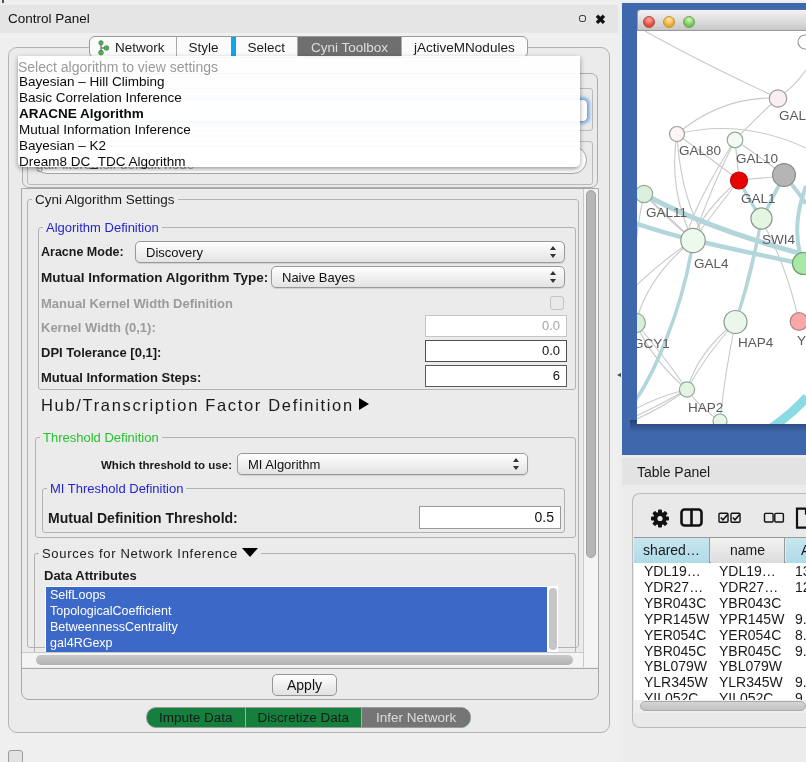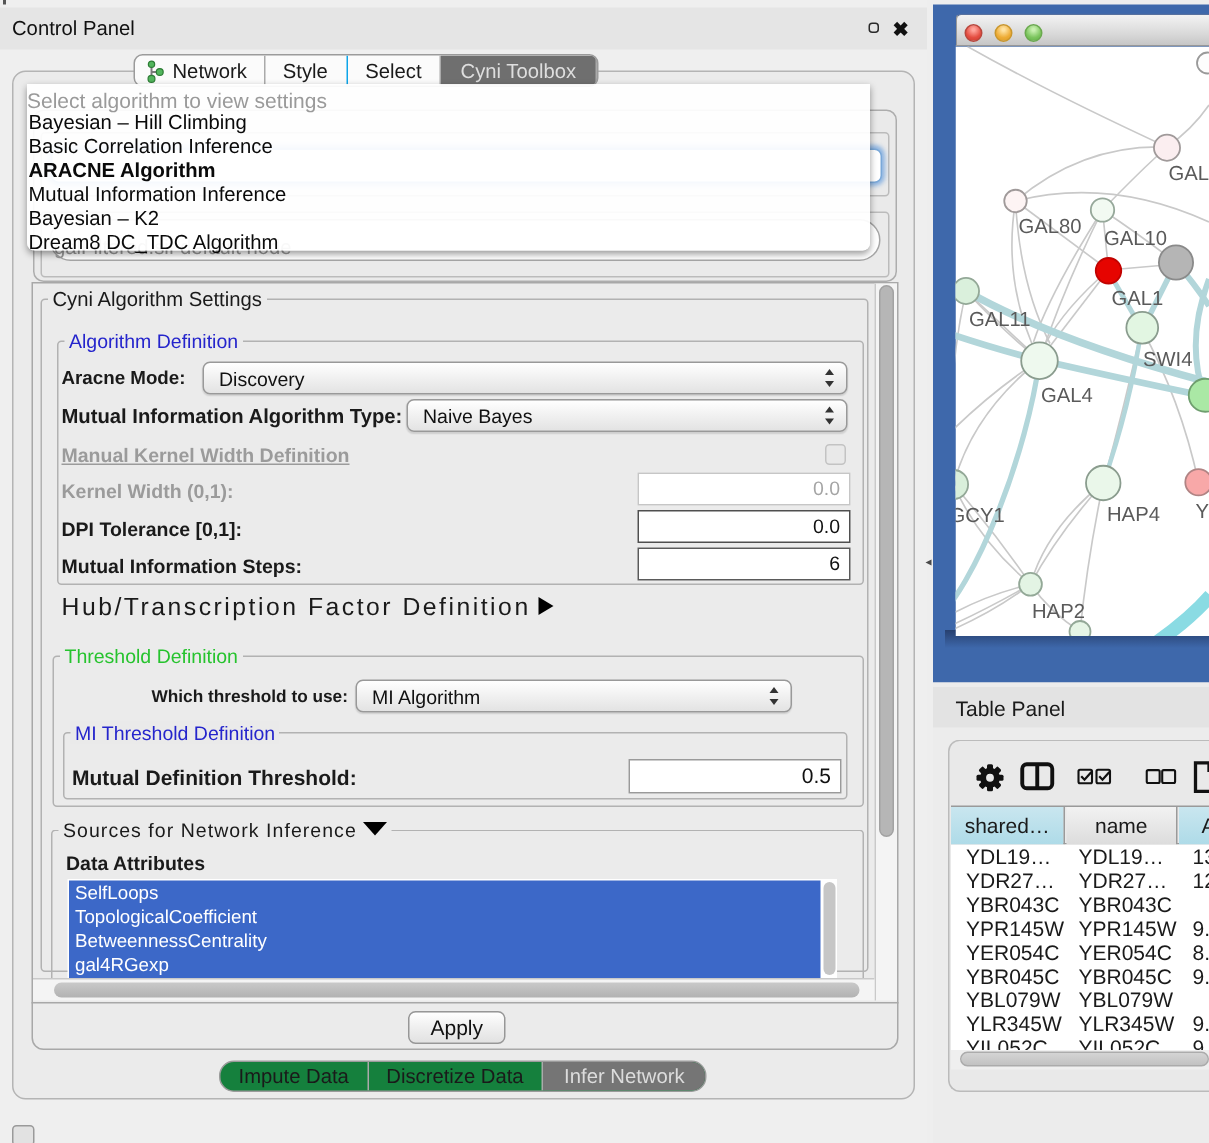--- a/index.html
+++ b/index.html
@@ -39,23 +39,24 @@
 <div class="abs" style="left:36px;top:157px;font-size:13.5px;color:#9a9a9a;white-space:nowrap;">galFiltered.sif default node</div>
 
 <div class="abs" style="left:89px;top:36px;height:22px;display:flex;border:1px solid #9b9b9b;border-radius:6px;overflow:hidden;background:#fbfbfb;font-size:13.5px;line-height:21px;color:#1a1a1a;">
   <div style="padding:0 11px 0 25px;position:relative;border-right:1px solid #aaa;">
     <svg width="14" height="16" style="position:absolute;left:7px;top:3px;" viewBox="0 0 14 16">
       <path d="M4 3 L4 12 M4 8 L9 8" stroke="#7a7a7a" stroke-width="1.3" fill="none"></path>
       <circle cx="4" cy="2.8" r="2.1" fill="#52b55c" stroke="#2e7d36" stroke-width="0.8"></circle>
       <circle cx="9.5" cy="8" r="2.3" fill="#52b55c" stroke="#2e7d36" stroke-width="0.8"></circle>
       <circle cx="4" cy="12.6" r="2.3" fill="#52b55c" stroke="#2e7d36" stroke-width="0.8"></circle>
     </svg>Network</div>
-  <div style="padding:0 12px;border-right:1px solid #0ea5e9;">Style</div>
+  <div style="padding:0 12px;border-right:5px solid #0ea5e9;">Style</div>
   <div style="padding:0 12px;border-right:1px solid #aaa;">Select</div>
   <div style="padding:0 13px;border-right:1px solid #aaa;background:#6f6f6f;color:#dedede;">Cyni Toolbox</div>
+  <div style="padding:0 12px;">jActiveMNodules</div>
 </div>
 
 <div class="abs" style="left:21px;top:188px;width:578px;height:512px;border:1px solid #a8a8a8;border-radius:0 0 8px 8px;background:#ebebeb;"></div>
 <div id="content">
 
   <div class="grp" style="left:27px;top:199px;width:552px;height:449px;">
     <div class="gtitle" style="left:4px;color:#1a1a1a;font-size:13.5px;">Cyni Algorithm Settings</div>
   </div>
 
   <div class="grp" style="left:38px;top:227px;width:538px;height:163px;">
@@ -64,21 +65,21 @@
   <div class="lbl" style="left:41px;top:245px;font-size:12.5px;">Aracne Mode:</div>
   <div class="combo" style="left:135px;top:241px;width:430px;height:22px;">
       <span class="ct">Discovery</span>
       <span class="arrows"></span>
     </div>
   <div class="lbl" style="left:41px;top:270px;font-size:13.5px;">Mutual Information Algorithm Type:</div>
   <div class="combo" style="left:271px;top:266px;width:294px;height:22px;">
       <span class="ct">Naive Bayes</span>
       <span class="arrows"></span>
     </div>
-  <div class="lbl dis" style="left:41px;top:296px;text-decoration:underline;">Manual Kernel Width Definition</div>
+  <div class="lbl dis" style="left:41px;top:296px;">Manual Kernel Width Definition</div>
   <div class="abs" style="left:550px;top:296px;width:14px;height:14px;border:1px solid #c3c3c3;border-radius:3px;background:#e9e9e9;"></div>
   <div class="lbl dis" style="left:41px;top:320px;">Kernel Width (0,1):</div>
   <div class="field" style="left:425px;top:315px;width:142px;height:22px;border:1px solid #c6c6c6;line-height:20px;color:#a5a5a5;">0.0</div>
   <div class="lbl" style="left:41px;top:345px;">DPI Tolerance [0,1]:</div>
   <div class="field" style="left:425px;top:340px;width:142px;height:22px;border:1.5px solid #4f4f4f;line-height:19px;">0.0</div>
   <div class="lbl" style="left:41px;top:370px;">Mutual Information Steps:</div>
   <div class="field" style="left:425px;top:365px;width:142px;height:22px;border:1px solid #5a5a5a;line-height:20px;">6</div>
 
   <div class="abs" style="left:41px;top:396px;font-size:16.5px;letter-spacing:1.67px;color:#1a1a1a;">Hub/Transcription Factor Definition</div>
   <div class="abs" style="left:359px;top:398px;width:0;height:0;border-top:6.5px solid transparent;border-bottom:6.5px solid transparent;border-left:10px solid #000;"></div>

